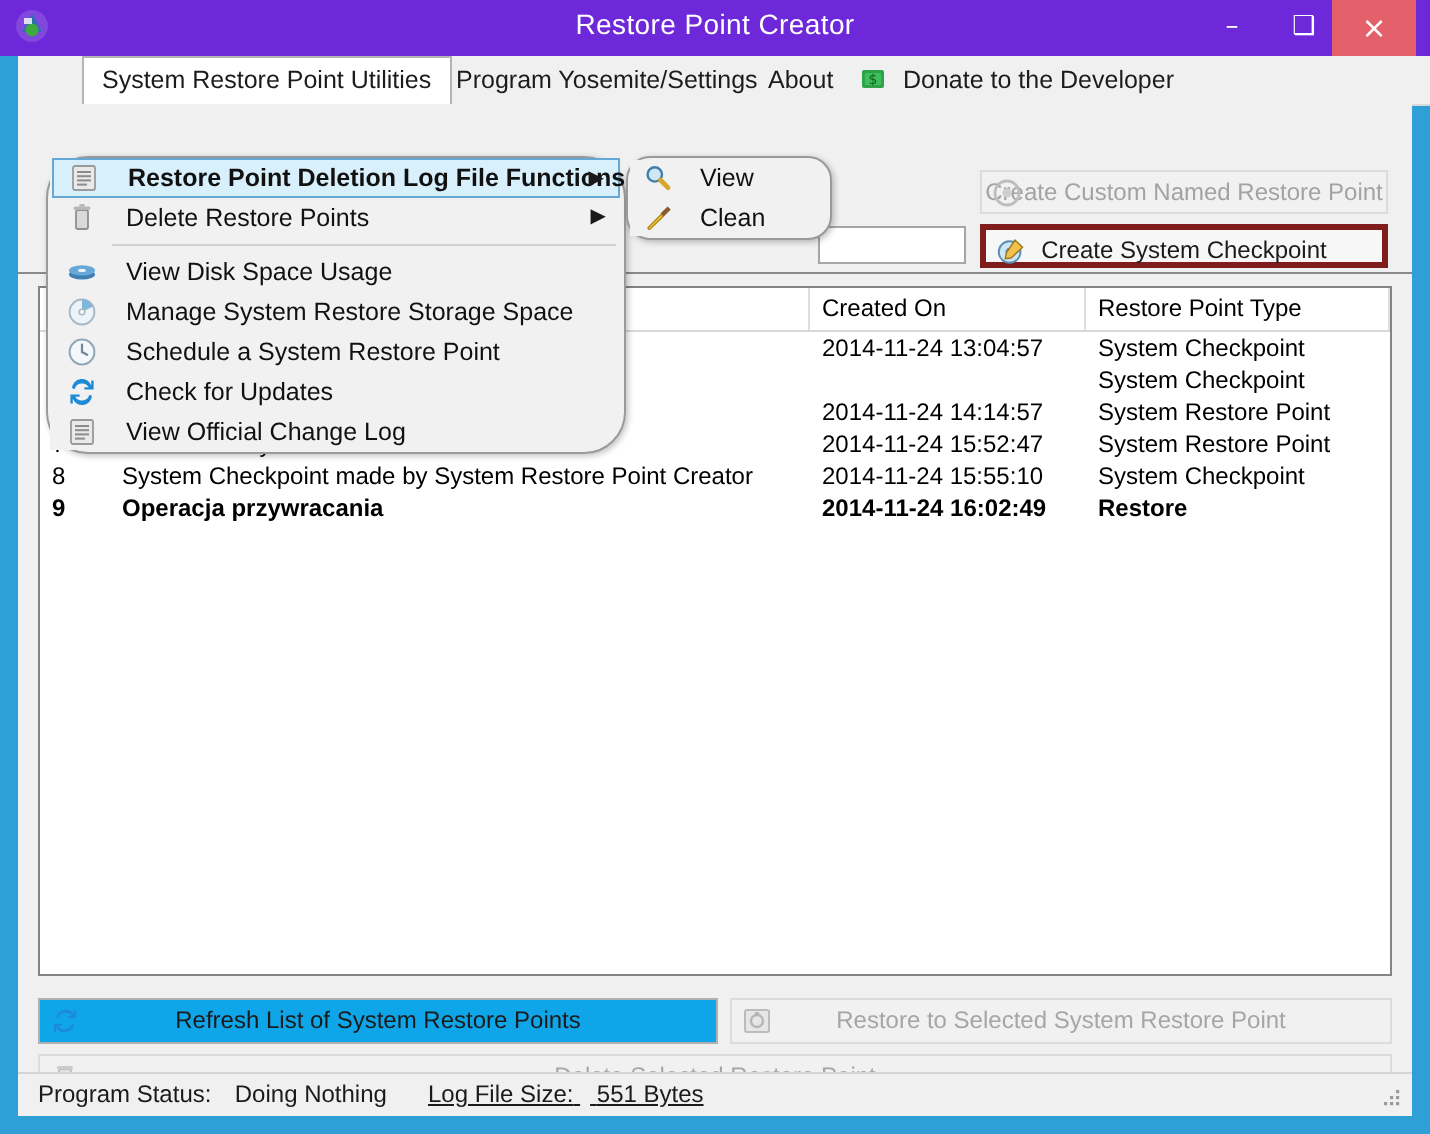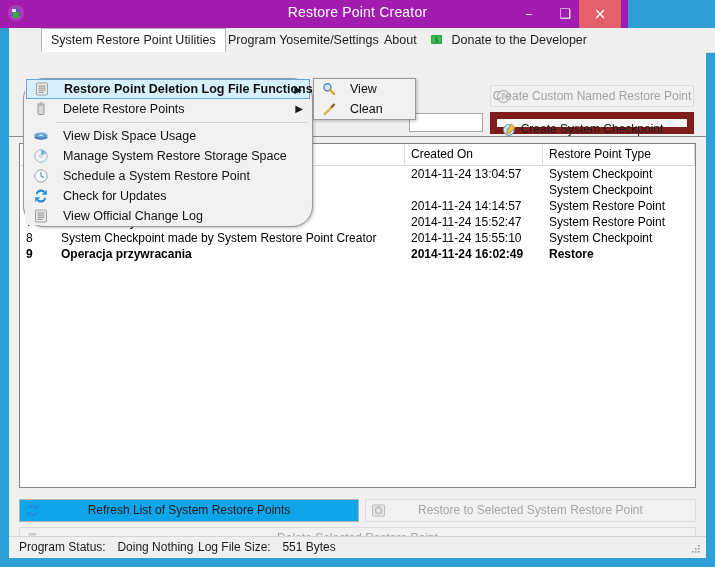--- a/index.html
+++ b/index.html
@@ -17,22 +17,22 @@
     width: 715px;
     height: 567px;
     background: #2f9fd8;
     box-sizing: border-box;
   }
 
   
   .titlebar {
     position: absolute;
     left: 0; top: 0;
-    width: 628px; height: 28px;
-    background: #a21caf;
+    width: 715px; height: 28px;
+    background: #6d28d9;
   }
   .titlebar .app-icon {
     position: absolute;
     left: 7px; top: 4px;
     width: 18px; height: 18px;
   }
   .titlebar .title {
     position: absolute;
     left: 0; top: 4px;
     width: 715px;
@@ -152,21 +152,21 @@
     width: 15px; height: 15px;
   }
   #btn-custom-named {
     left: 481px; top: 33px;
     width: 204px; height: 22px;
   }
   #btn-system-checkpoint {
     left: 481px; top: 60px;
     width: 204px; height: 22px;
     background: #f7f7f7;
-    border: 7px solid #7f1d1d;
+    border: 3px solid #7f1d1d;
   }
 
   
   .listwrap {
     position: absolute;
     left: 10px; top: 115px;
     width: 677px; height: 345px;
     background: #ffffff;
     border: 1px solid #848484;
     box-sizing: border-box;
@@ -240,21 +240,21 @@
     position: absolute;
     left: 0; bottom: 0;
     width: 697px; height: 21px;
     background: #f0f0f0;
     border-top: 1px solid #d5d5d5;
     font-size: 12px;
     color: #1b1b1b;
   }
   .statusbar .sb-item { position: absolute; top: 3px; white-space: nowrap; }
   .statusbar .sb-status { left: 10px; }
-  .statusbar .sb-log { left: 189px; }
+  .statusbar .sb-log { left: 205px; text-decoration: underline; }
   .grip { position: absolute; right: 4px; bottom: 3px; width: 12px; height: 12px; }
 
   
   .dropdown {
     position: absolute;
     background: #f1f1f1;
     border: 1px solid #9a9a9a;
     box-sizing: border-box;
     z-index: 50;
     box-shadow: 1px 1px 3px rgba(0,0,0,.25);
@@ -299,21 +299,21 @@
     font-family: "DejaVu Sans", sans-serif;
   }
   .dd-sep {
     position: relative;
     height: 1px;
     margin: 3px 4px 3px 32px;
     background: #d3d3d3;
     z-index: 2;
   }
   #menu-main { left: 14px; top: 50px; width: 290px; border-radius: 21px; }
-  #menu-sub  { left: 304px; top: 50px; width: 103px; }
+  #menu-sub  { left: 304px; top: 50px; width: 103px; border-radius: 12px; }
   #menu-sub .dd-item { padding-left: 34px; }
 
   svg { display: block; }
 </style>
 </head>
 <body>
 
 <div id="app">
 
   <div class="titlebar">

